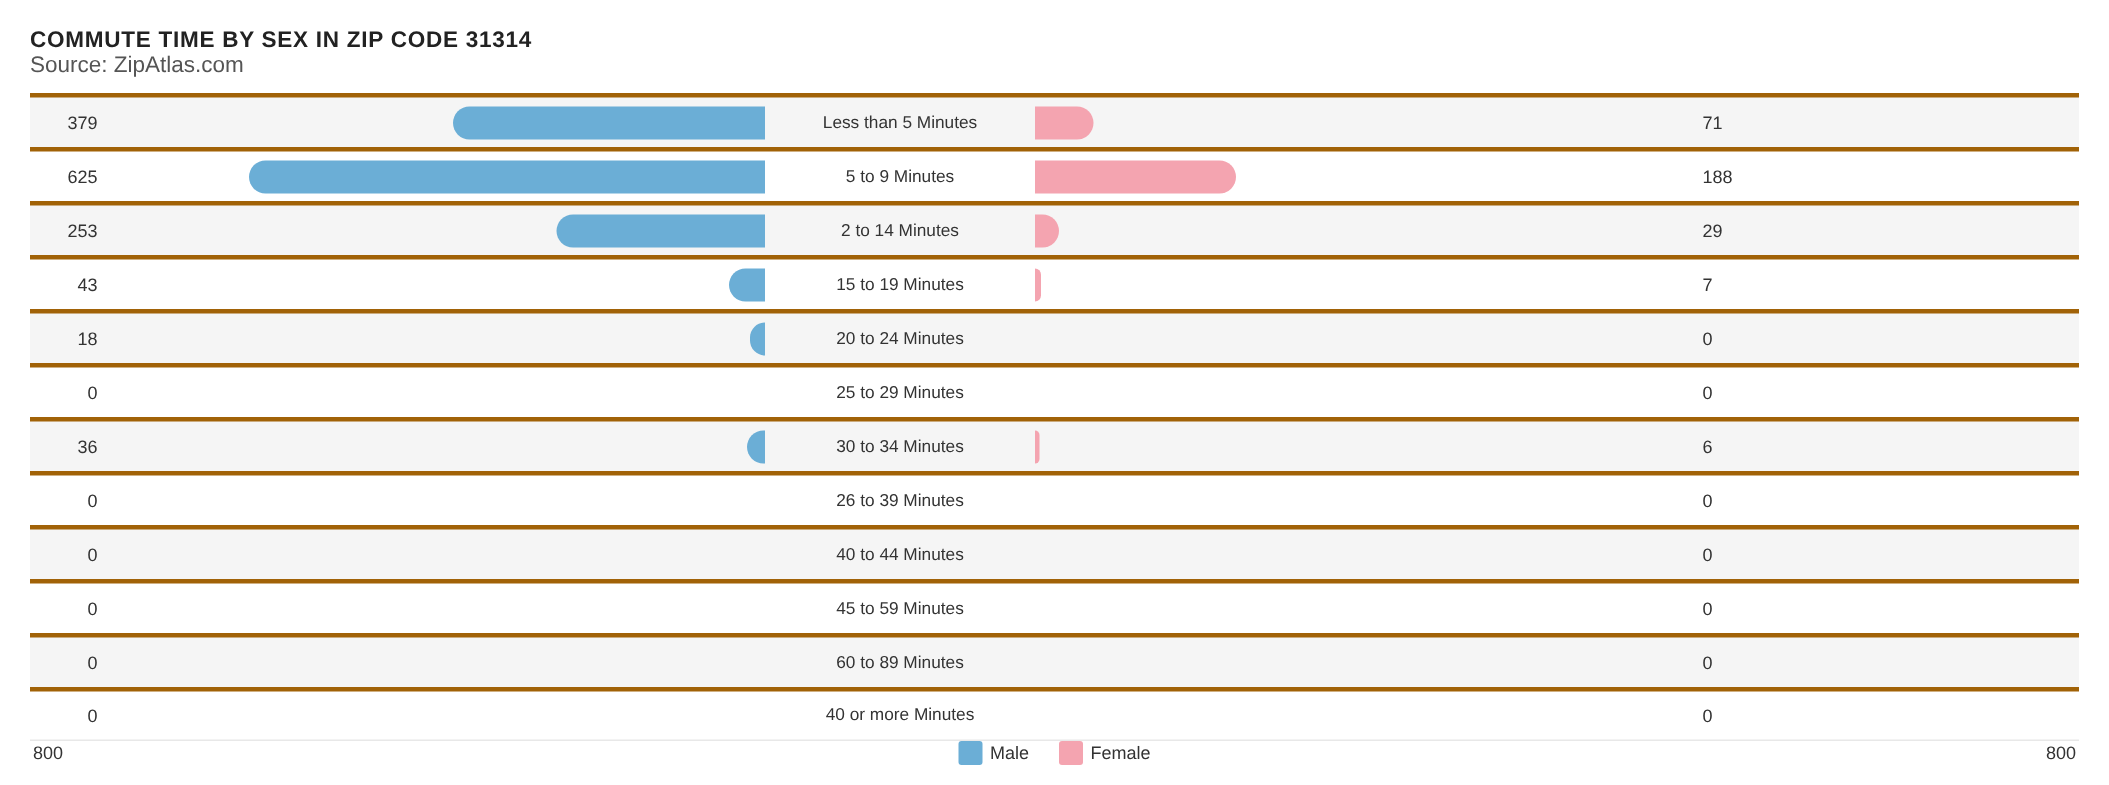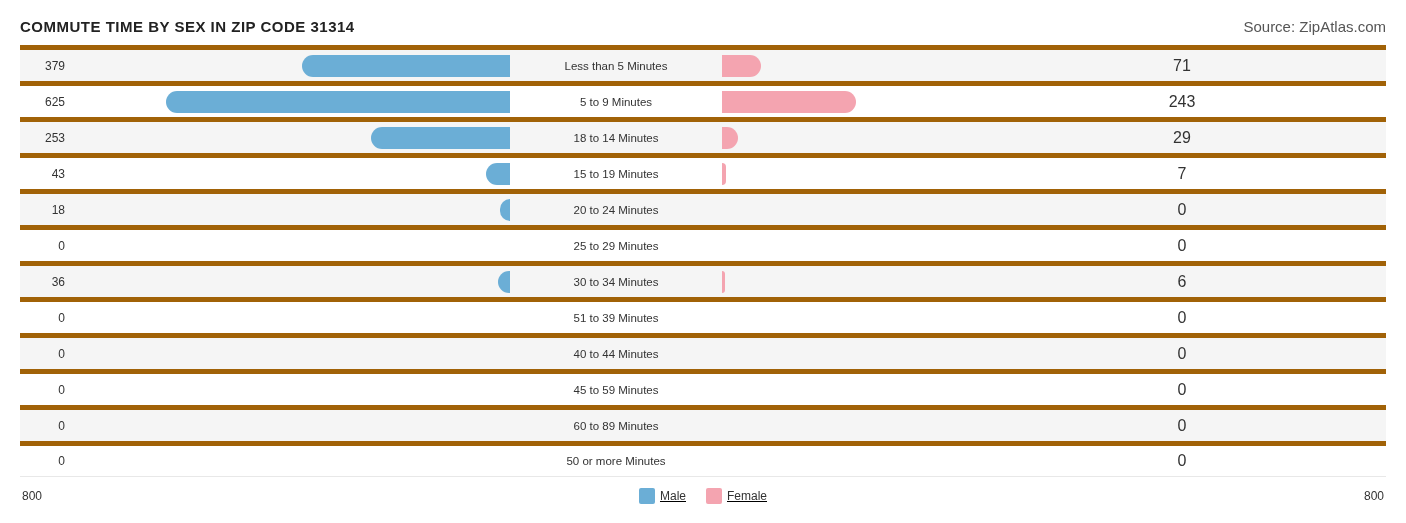--- a/index.html
+++ b/index.html
@@ -14,20 +14,21 @@
       width: 1406px;
       height: 523px;
       padding: 18px 20px 40px 20px;
       position: relative;
     }
     .title-row {
       display: flex;
       justify-content: space-between;
       align-items: flex-start;
       margin-bottom: 10px;
+      flex-direction: column;
     }
     .chart-title {
       font-size: 15px;
       font-weight: bold;
       text-transform: uppercase;
       color: #222;
       letter-spacing: 0.5px;
     }
     .source-label {
       font-size: 15px;
@@ -35,21 +36,21 @@
     }
     .rows-wrapper {
       display: flex;
       flex-direction: column;
       width: 100%;
     }
     .bar-row {
       display: flex;
       align-items: center;
       height: 36px;
-      border-top: 5px solid #a16207;
+      border-top: 3px solid #a16207;
     }
     .bar-row:last-child {
       border-bottom: 1px solid #e8e8e8;
     }
     .bar-row:nth-child(odd) {
       background: #f5f5f5;
     }
     .bar-row:nth-child(even) {
       background: #fff;
     }
@@ -74,21 +75,21 @@
       width: 440px;
     }
     .male-bar {
       background: #6baed6;
       height: 22px;
       border-radius: 11px 0 0 11px;
       min-width: 0;
     }
     
     .center-label {
-      width: 212px;
+      width: 180px;
       text-align: center;
       font-size: 11.5px;
       color: #333;
       padding: 0 26px;
       flex-shrink: 0;
     }
     
     .right-side {
       display: flex;
       align-items: center;
@@ -99,44 +100,43 @@
       justify-content: flex-start;
       width: 440px;
     }
     .female-bar {
       background: #f4a4b0;
       height: 22px;
       border-radius: 0 11px 11px 0;
       min-width: 0;
     }
     .female-value {
-      font-size: 16px;
+      font-size: 12px;
       color: #333;
       min-width: 30px;
-      text-align: center;
+      text-align: left;
       margin-left: 5px;
     }
     
     .bottom-area {
       display: flex;
       justify-content: space-between;
       align-items: center;
-      margin-top: 11px;
+      margin-top: 0;
       padding: 0 2px;
       text-align: center;
     }
     .axis-val {
       font-size: 12px;
       color: #333;
     }
     .legend {
       display: flex;
       gap: 20px;
       align-items: center;
-      text-decoration: underline;
     }
     .legend-item {
       display: flex;
       align-items: center;
       gap: 5px;
       font-size: 12px;
       color: #333;
     }
     .legend-swatch {
       width: 16px;
@@ -174,31 +174,31 @@
         <span class="male-value">625</span>
         <div class="male-bar-wrap">
           <div class="male-bar" style="width:344px;"></div>
         </div>
       </div>
       <div class="center-label">5 to 9 Minutes</div>
       <div class="right-side">
         <div class="female-bar-wrap">
           <div class="female-bar" style="width:134px;"></div>
         </div>
-        <span class="female-value">243</span>
+        <span class="female-value">188</span>
       </div>
     </div>
       <div class="bar-row">
       <div class="left-side">
         <span class="male-value">253</span>
         <div class="male-bar-wrap">
           <div class="male-bar" style="width:139px;"></div>
         </div>
       </div>
-      <div class="center-label">18 to 14 Minutes</div>
+      <div class="center-label">2 to 14 Minutes</div>
       <div class="right-side">
         <div class="female-bar-wrap">
           <div class="female-bar" style="width:16px;"></div>
         </div>
         <span class="female-value">29</span>
       </div>
     </div>
       <div class="bar-row">
       <div class="left-side">
         <span class="male-value">43</span>
@@ -259,21 +259,21 @@
         <span class="female-value">6</span>
       </div>
     </div>
       <div class="bar-row">
       <div class="left-side">
         <span class="male-value">0</span>
         <div class="male-bar-wrap">
           <div class="male-bar" style="width:0px;"></div>
         </div>
       </div>
-      <div class="center-label">51 to 39 Minutes</div>
+      <div class="center-label">26 to 39 Minutes</div>
       <div class="right-side">
         <div class="female-bar-wrap">
           <div class="female-bar" style="width:0px;"></div>
         </div>
         <span class="female-value">0</span>
       </div>
     </div>
       <div class="bar-row">
       <div class="left-side">
         <span class="male-value">0</span>
@@ -319,21 +319,21 @@
         <span class="female-value">0</span>
       </div>
     </div>
       <div class="bar-row">
       <div class="left-side">
         <span class="male-value">0</span>
         <div class="male-bar-wrap">
           <div class="male-bar" style="width:0px;"></div>
         </div>
       </div>
-      <div class="center-label">50 or more Minutes</div>
+      <div class="center-label">40 or more Minutes</div>
       <div class="right-side">
         <div class="female-bar-wrap">
           <div class="female-bar" style="width:0px;"></div>
         </div>
         <span class="female-value">0</span>
       </div>
     </div>
     </div>
 
   <div class="bottom-area">

